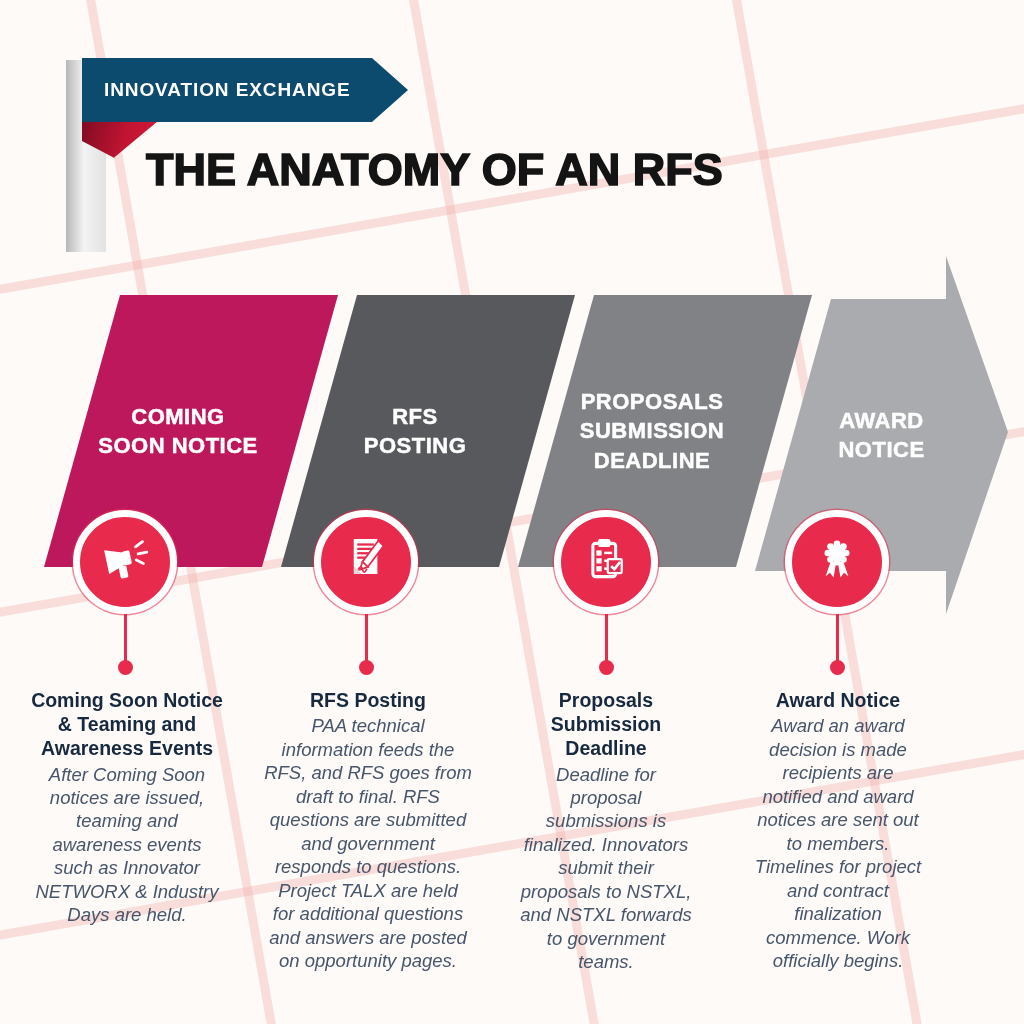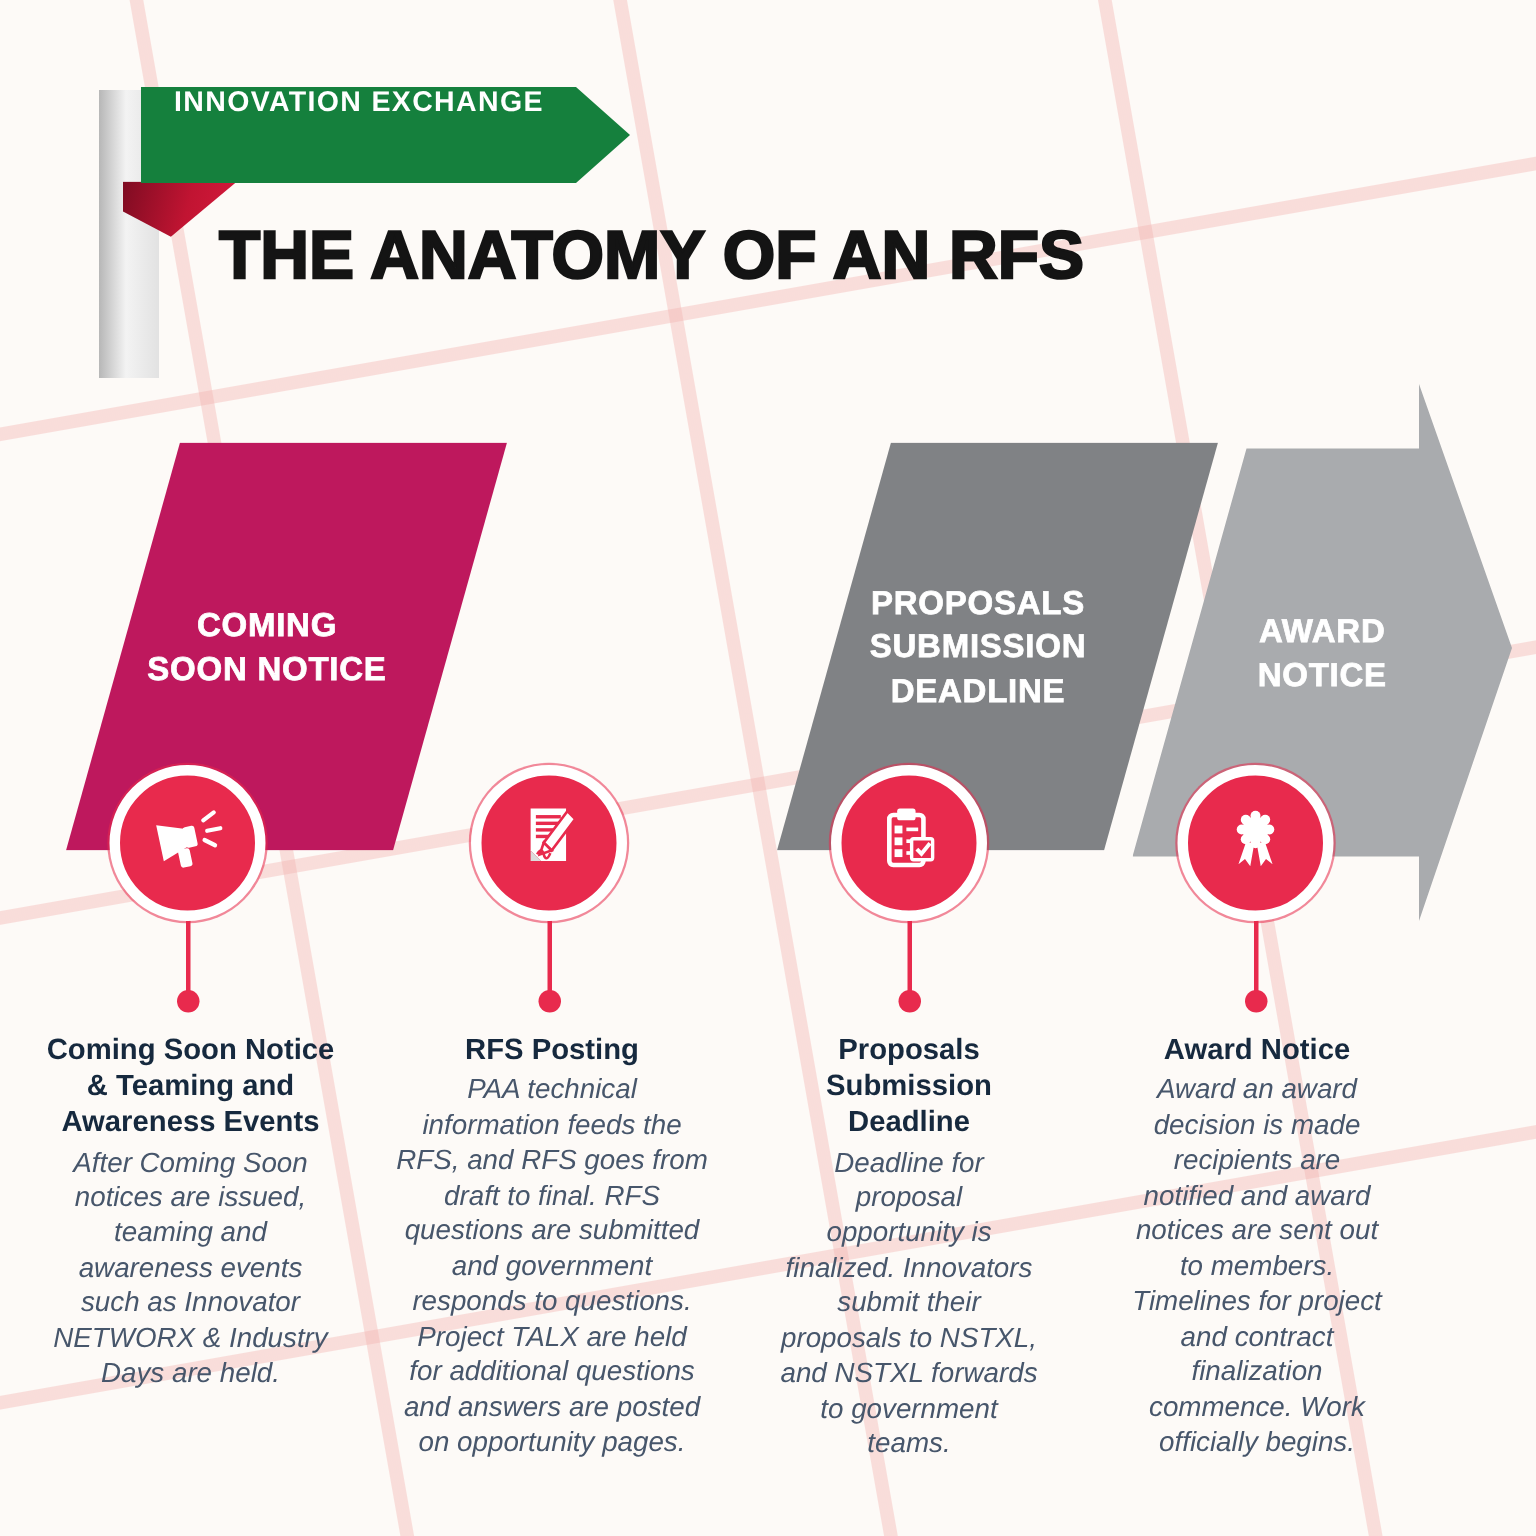--- a/index.html
+++ b/index.html
@@ -8,23 +8,23 @@
   
   .grid-layer{position:absolute;left:-190px;top:-190px;width:1420px;height:1420px;
     transform:rotate(-10deg);
     background-image:
       repeating-linear-gradient(to right, rgba(242,178,175,.40) 0 9px, transparent 9px 318px),
       repeating-linear-gradient(to bottom, rgba(242,178,175,.40) 0 9px, transparent 9px 318px);
     background-position:55px 70px;}
   
   .pole{position:absolute;left:66px;top:60px;width:40px;height:192px;
     background:linear-gradient(to right,#b7b7b7,#f3f3f3 45%,#e2e2e2);}
-  .ribbon{position:absolute;left:94px;top:58px;width:326px;height:64px;background:#15803d;
+  .ribbon{position:absolute;left:82px;top:58px;width:326px;height:64px;background:#0c4a6e;
     clip-path:polygon(0 0,290px 0,326px 32px,290px 64px,0 64px);
-    display:flex;align-items:flex-start;z-index:2;}
+    display:flex;align-items:center;z-index:2;}
   .ribbon-label{color:#fff;font-weight:700;font-size:19px;letter-spacing:.9px;padding-left:22px;}
   .fold{position:absolute;left:82px;top:121px;width:76px;height:40px;
     background:linear-gradient(105deg,#7e0c22,#c11432 55%,#d61a3c);
     clip-path:polygon(0 0,100% 0,42% 92%,0 50%);}
   .title{position:absolute;left:146px;top:144px;color:#141414;font-size:45px;font-weight:700;
     white-space:nowrap;-webkit-text-stroke:1.6px #141414;letter-spacing:0;}
   
   .chev{position:absolute;display:flex;align-items:center;justify-content:center;}
   .chev .lbl{color:#fff;font-weight:700;font-size:22px;line-height:1.32;letter-spacing:.5px;
     text-align:center;white-space:pre-line;-webkit-text-stroke:.5px #fff;}
@@ -61,20 +61,24 @@
   <div class="pole"></div>
   <div class="fold"></div>
   <div class="ribbon">
     <span class="ribbon-label">INNOVATION EXCHANGE</span>
   </div>
   <div class="title">THE ANATOMY OF AN RFS</div>
 
   <div class="chev c1">
     <div class="lbl">COMING
 SOON NOTICE</div>
+  </div>
+  <div class="chev c2">
+    <div class="lbl">RFS
+POSTING</div>
   </div>
   <div class="chev c3">
     <div class="lbl">PROPOSALS
 SUBMISSION
 DEADLINE</div>
   </div>
   <div class="chev c4">
     <div class="lbl">AWARD
 NOTICE</div>
   </div>
@@ -184,21 +188,21 @@
 for additional questions
 and answers are posted
 on opportunity pages.</div>
   </div>
   <div class="col t3">
     <div class="h">Proposals
 Submission
 Deadline</div>
     <div class="b">Deadline for
 proposal
-opportunity is
+submissions is
 finalized. Innovators
 submit their
 proposals to NSTXL,
 and NSTXL forwards
 to government
 teams.</div>
   </div>
   <div class="col t4">
     <div class="h">Award Notice</div>
     <div class="b">Award an award

